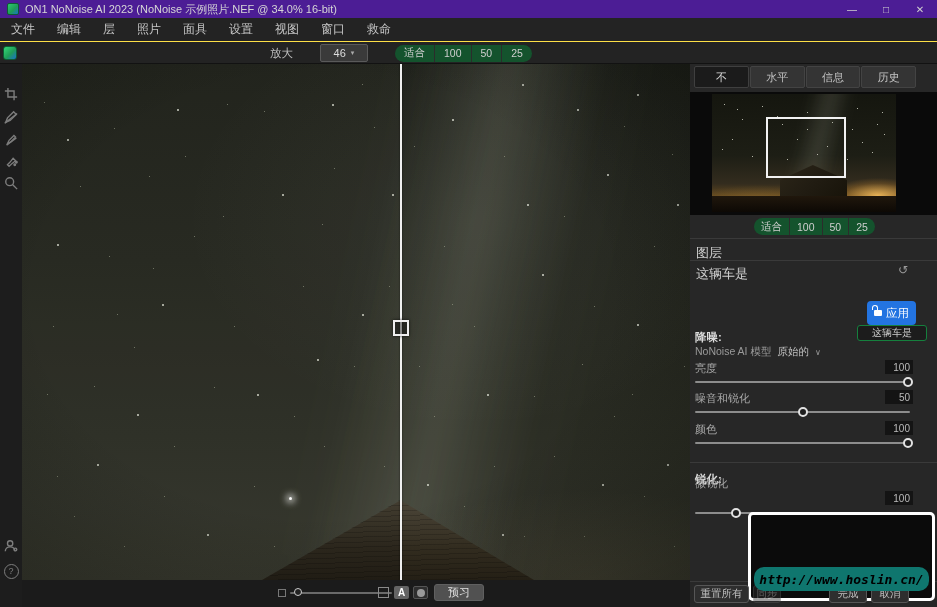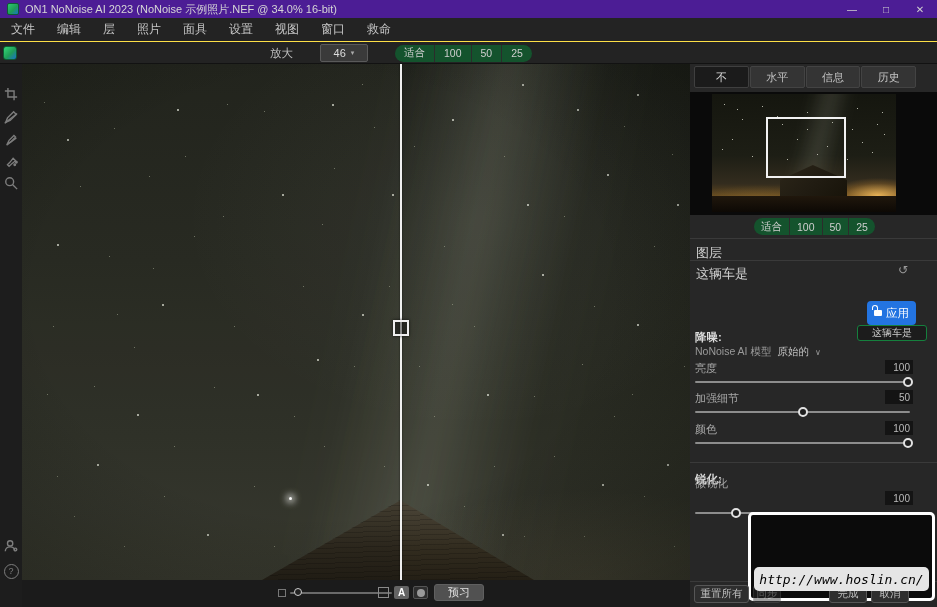--- a/index.html
+++ b/index.html
@@ -158,22 +158,22 @@
   .sl-knob{position:absolute;top:-4.5px;width:10px;height:10px;border:2px solid #e2e2e2;border-radius:50%;
       background:#1e1e1e;box-sizing:border-box;}
   .footer-btn{position:absolute;top:521px;height:18px;background:#2e2e2e;border:1px solid #565656;border-radius:3px;
       color:#c0c0c0;font-size:10.5px;display:flex;align-items:center;justify-content:center;box-sizing:border-box;z-index:25;}
   .footer-btn.disabled{opacity:.45;}
   
   .watermark-bg{position:absolute;left:748px;top:512px;width:187px;height:89px;background:#0b0b0b;
       border:3px solid #fff;border-radius:5px;box-sizing:border-box;z-index:20;}
   .wm-title{position:absolute;left:748px;top:519px;width:187px;text-align:center;color:#fff;font-size:30px;
       font-weight:bold;letter-spacing:9px;text-indent:9px;z-index:30;font-family:"DejaVu Sans",sans-serif;}
-  .wm-url{position:absolute;left:754px;top:567px;width:175px;height:24px;background:#e5e5e5;border-radius:5px;
-      color:#000;font-weight:normal;font-style:italic;font-size:13px;display:flex;align-items:center;justify-content:center;
+  .wm-url{position:absolute;left:754px;top:567px;width:175px;height:24px;background:#0f766e;border-radius:10px;
+      color:#000;font-weight:bold;font-style:italic;font-size:13px;display:flex;align-items:center;justify-content:center;
       z-index:30;font-family:"DejaVu Sans Mono",monospace;}
 </style>
 </head>
 <body>
 
 <div id="app">
 
   <div class="titlebar">
     <div class="appicon"></div>
     <div class="title-text">ON1 NoNoise AI 2023 (NoNoise 示例照片.NEF @ 34.0% 16-bit)</div>
@@ -331,21 +331,21 @@
       <span class="model-val">原始的</span>
       <span class="model-car">∨</span>
     </div>
 
     <div class="sl-label" style="top:297px">亮度</div>
     <div class="sl-value" style="top:296px">100</div>
     <div class="sl-track" style="top:317px">
       <div class="sl-knob" style="left: calc(99% - 5px);"></div>
     </div>
 
-    <div class="sl-label" style="top:327px">加强细节</div>
+    <div class="sl-label" style="top:327px">噪音和锐化</div>
     <div class="sl-value" style="top:326px">50</div>
     <div class="sl-track" style="top:347px">
       <div class="sl-knob" style="left: calc(50% - 5px);"></div>
     </div>
 
     <div class="sl-label" style="top:358px">颜色</div>
     <div class="sl-value" style="top:357px">100</div>
     <div class="sl-track" style="top:378px">
       <div class="sl-knob" style="left: calc(99% - 5px);"></div>
     </div>

